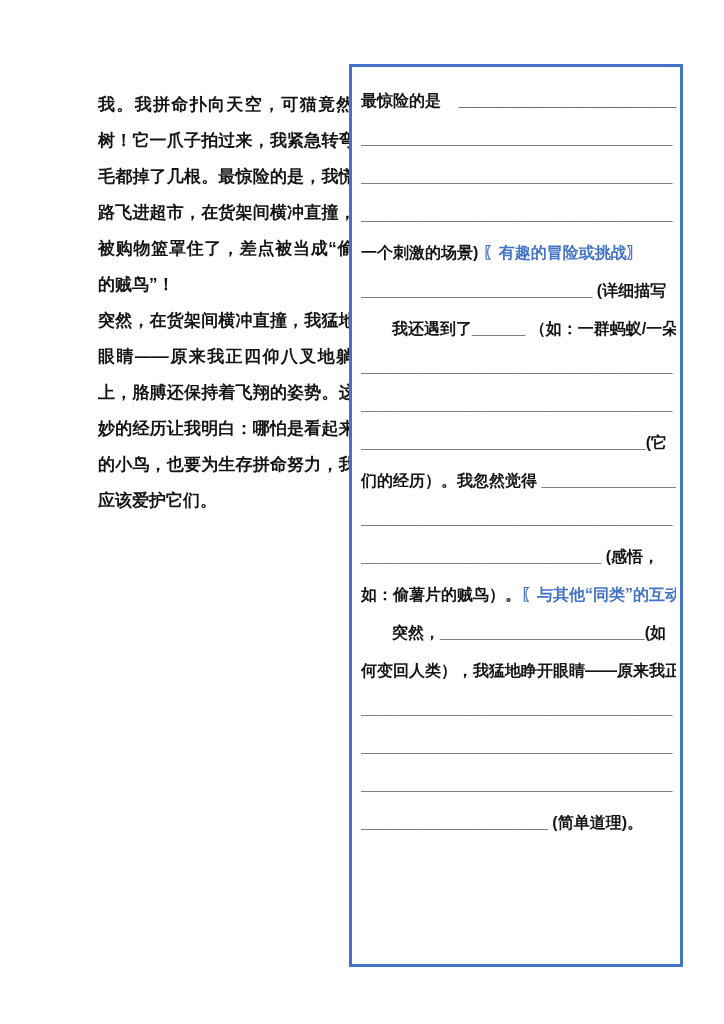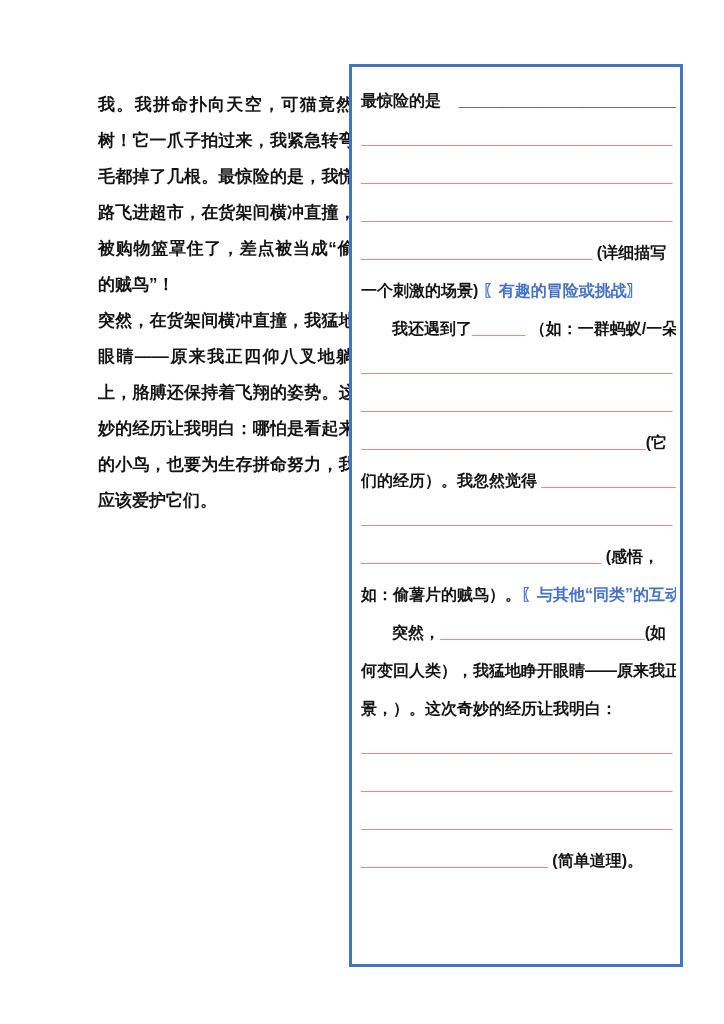--- a/index.html
+++ b/index.html
@@ -39,51 +39,50 @@
     background: #ffffff;
   }
   .line {
     white-space: pre;
     height: 38px; line-height: 38px;
     font-size: 16px; font-weight: 700;
     color: #141414;
     overflow: hidden;
   }
   .line.indent { padding-left: 31px; }
-  .blank { color: #ef4444; }
+  .blank { color: #404040; }
   .line.first .blank { color: #1a1a1a; }
   .blue { color: #4472C4; }
 </style>
 </head>
 <body>
 
 <div class="page">
 
   <div class="left-col">
     <p>我。我拼命扑向天空，可猫竟然会爬树！它一爪子拍过来，我紧急转弯，羽毛都掉了几根。最惊险的是，我慌不择路飞进超市，在货架间横冲直撞，最后被购物篮罩住了，差点被当成“偷薯片的贼鸟”！</p>
     <p>突然，在货架间横冲直撞，我猛地睁开眼睛——原来我正四仰八叉地躺在床上，胳膊还保持着飞翔的姿势。这次奇妙的经历让我明白：哪怕是看起来自由的小鸟，也要为生存拼命努力，我们更应该爱护它们。</p>
   </div>
 
   <div class="tbox">
     <div class="line first"><span>最惊险的是    </span><span class="blank">_________________________</span><span></span><span class="blue"></span></div>
     <div class="line"><span></span><span class="blank">___________________________________</span><span></span><span class="blue"></span></div>
     <div class="line"><span></span><span class="blank">___________________________________</span><span></span><span class="blue"></span></div>
     <div class="line"><span></span><span class="blank">___________________________________</span><span></span><span class="blue"></span></div>
+    <div class="line"><span>一个刺激的场景) </span><span class="blank"></span><span></span><span class="blue">〖有趣的冒险或挑战〗</span></div>
     <div class="line"><span></span><span class="blank">__________________________</span><span> (详细描写</span><span class="blue"></span></div>
-    <div class="line"><span>一个刺激的场景) </span><span class="blank"></span><span></span><span class="blue">〖有趣的冒险或挑战〗</span></div>
     <div class="line indent"><span>我还遇到了</span><span class="blank">______</span><span> （如：一群蚂蚁/一朵老</span><span class="blue"></span></div>
     <div class="line"><span></span><span class="blank">___________________________________</span><span></span><span class="blue"></span></div>
     <div class="line"><span></span><span class="blank">___________________________________</span><span></span><span class="blue"></span></div>
     <div class="line"><span></span><span class="blank">________________________________</span><span>(它</span><span class="blue"></span></div>
     <div class="line"><span>们的经历）。我忽然觉得 </span><span class="blank">________________</span><span></span><span class="blue"></span></div>
     <div class="line"><span></span><span class="blank">___________________________________</span><span></span><span class="blue"></span></div>
     <div class="line"><span></span><span class="blank">___________________________</span><span> (感悟，</span><span class="blue"></span></div>
     <div class="line"><span>如：偷薯片的贼鸟）。</span><span class="blank"></span><span></span><span class="blue">〖与其他“同类”的互动〗</span></div>
     <div class="line indent"><span>突然，</span><span class="blank">_______________________</span><span>(如</span><span class="blue"></span></div>
     <div class="line"><span>何变回人类），我猛地睁开眼睛——原来我正</span><span class="blank"></span><span></span><span class="blue"></span></div>
-    <div class="line"><span>景，）。这次奇妙的经历让我明白：</span><span class="blank"></span><span></span><span class="blue"></span></div>
     <div class="line"><span></span><span class="blank">___________________________________</span><span></span><span class="blue"></span></div>
     <div class="line"><span></span><span class="blank">___________________________________</span><span></span><span class="blue"></span></div>
     <div class="line"><span></span><span class="blank">___________________________________</span><span></span><span class="blue"></span></div>
     <div class="line"><span></span><span class="blank">_____________________</span><span> (简单道理)。</span><span class="blue"></span></div>
   </div>
 
 </div>
 
 </body></html>

